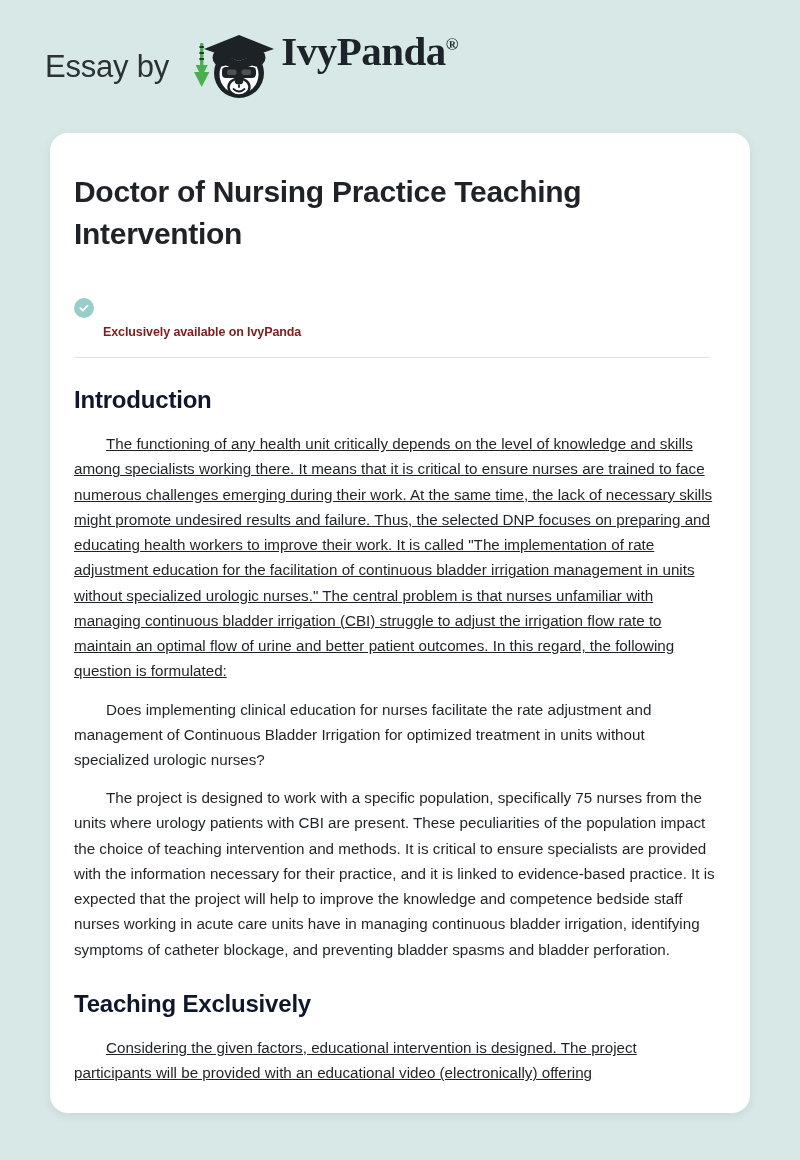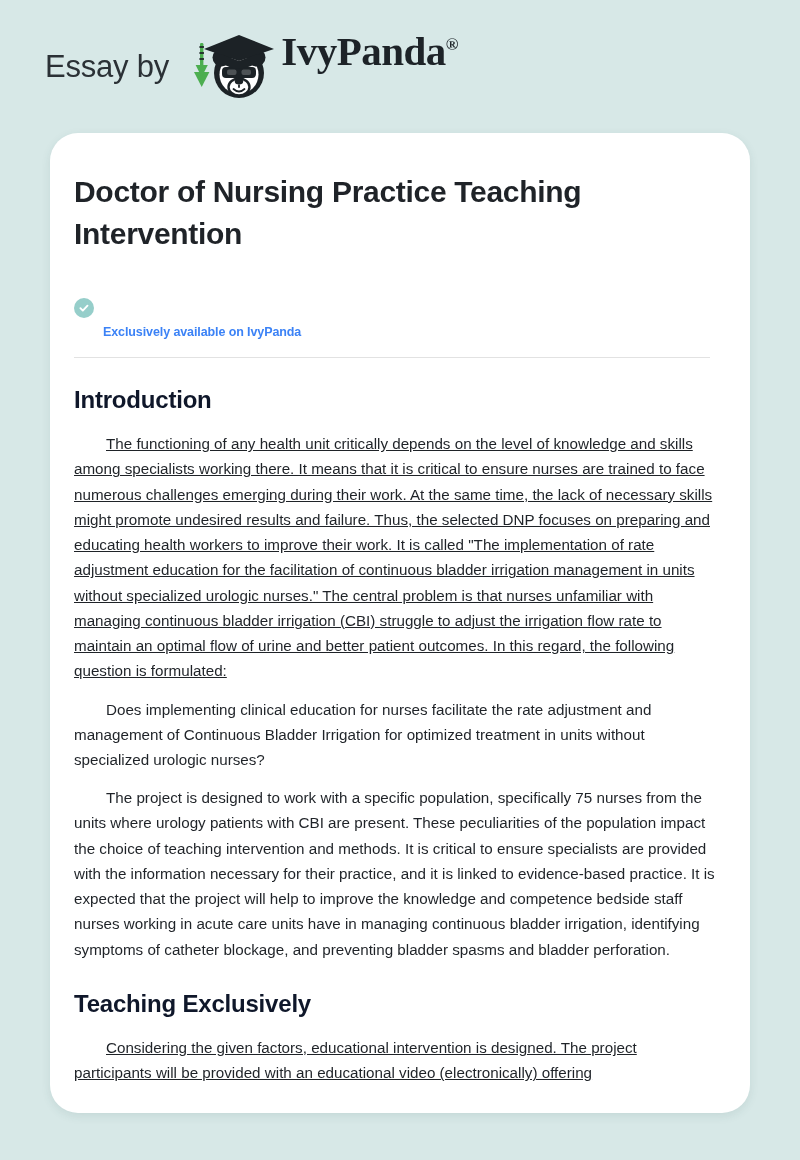--- a/index.html
+++ b/index.html
@@ -64,21 +64,21 @@
   }
 
   
   .paper-card {
     position: absolute;
     left: 50px;
     top: 133px;
     width: 700px;
     height: 980px;
     background: #ffffff;
-    border-radius: 28px;
+    border-radius: 18px;
     box-shadow: 0 3px 10px rgba(40, 80, 80, 0.10);
     overflow: hidden;
     box-sizing: border-box;
     padding: 38px 26px 0 24px;
   }
   .paper-inner {
     padding: 0 0 0 0;
   }
 
   .doc-title {
@@ -104,21 +104,21 @@
     flex: none;
     display: flex;
     align-items: center;
     justify-content: center;
   }
   .check-circle svg { display: block; }
   .exclusive-label {
     margin-left: 9px;
     font-size: 12.5px;
     font-weight: 700;
-    color: #3b82f6;
+    color: #7f1d1d;
     letter-spacing: -0.1px;
     margin-top: 48px;
   }
 
   .divider {
     height: 1px;
     background: #e2e2e2;
     margin: 18px 14px 0 0;
   }
 

